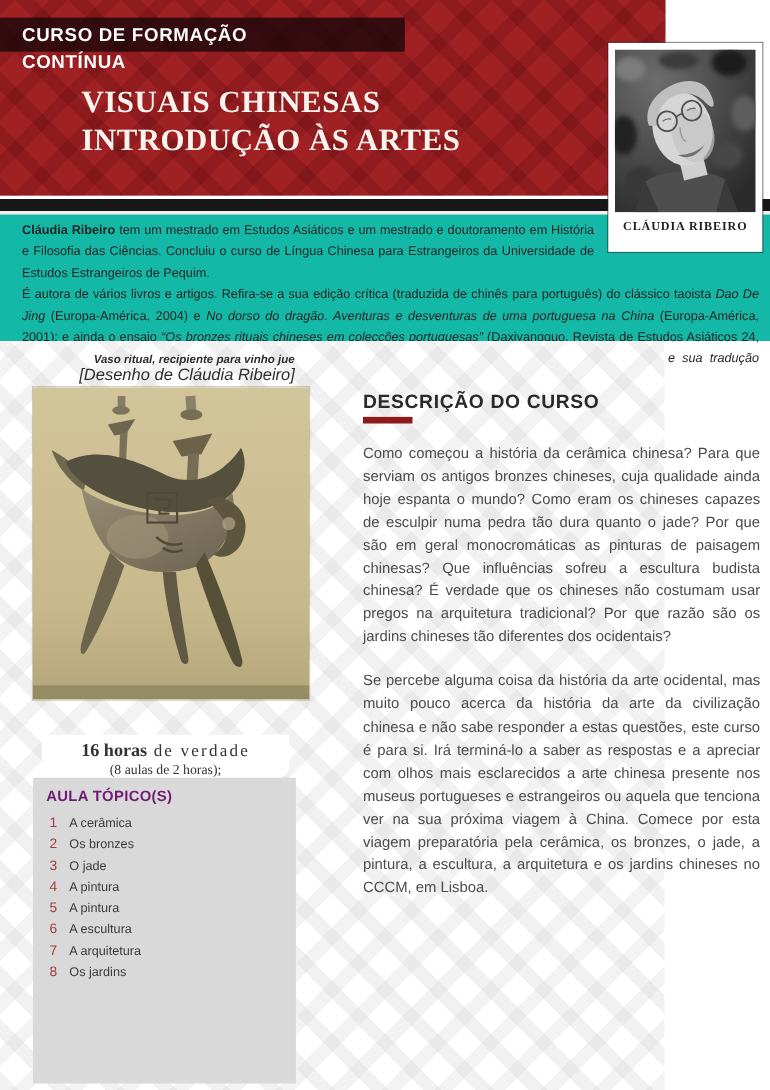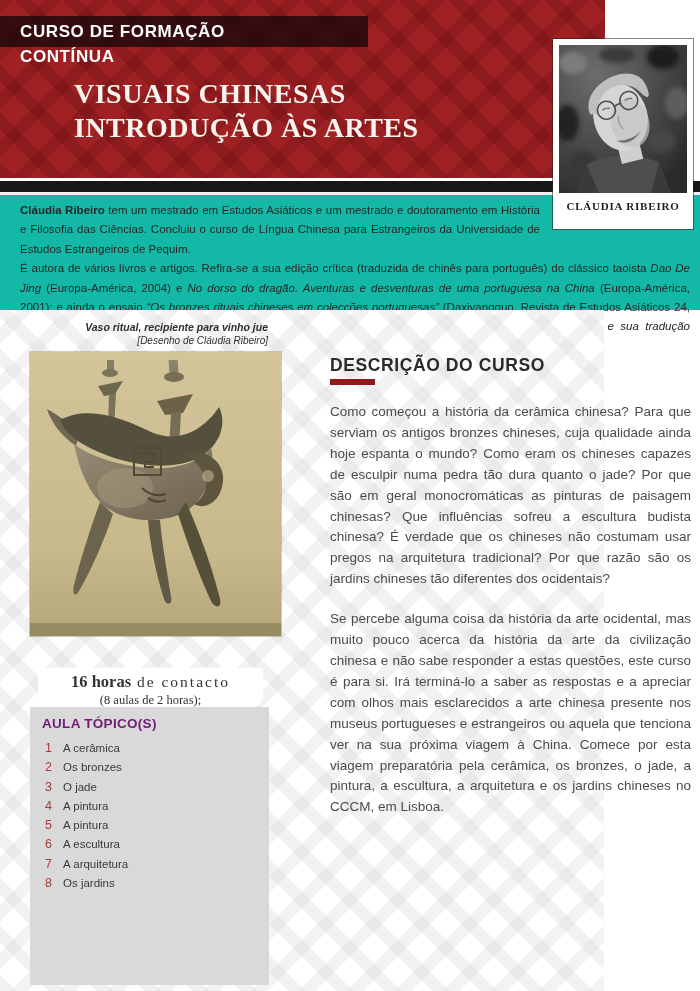--- a/index.html
+++ b/index.html
@@ -45,21 +45,21 @@
   
   .main{position:absolute;left:0;top:310px;width:604px;height:681px;
     background-color:#ffffff;
     background-image:
       repeating-linear-gradient(45deg, rgba(215,215,215,0.35) 0 12px, rgba(0,0,0,0) 12px 34px),
       repeating-linear-gradient(-45deg, rgba(215,215,215,0.30) 0 12px, rgba(0,0,0,0) 12px 34px);}
 
   
   .art-caption{position:absolute;left:30px;top:10px;width:238px;text-align:right;color:#2e2e2e;}
   .art-caption .cap-title{font-size:10.5px;font-weight:bold;font-style:italic;line-height:14px;}
-  .art-caption .cap-credit{font-size:10px;font-style:italic;line-height:13px;}
+  .art-caption .cap-credit{font-size:15px;font-style:italic;line-height:13px;}
   .art{position:absolute;left:30px;top:42px;width:251px;height:284px;
     box-shadow:0 0 0 1px rgba(120,110,75,0.35);}
   .plan-banner{position:absolute;left:28px;top:331px;width:243px;height:27px;
     background:linear-gradient(to bottom,#96191d,#821418);
     color:#ffffff;font-weight:bold;font-size:15px;letter-spacing:3px;
     display:flex;align-items:center;justify-content:center;}
   .hours-card{position:absolute;left:38px;top:358px;width:225px;height:40px;background:#ffffff;
     border-radius:0 0 12px 12px;text-align:center;font-family:"Liberation Serif",serif;color:#333;}
   .hours-line1{font-size:15.5px;margin-top:4px;}
   .hours-line1 .hours-bold{font-weight:bold;font-size:16.5px;}
@@ -191,21 +191,21 @@
       <path d="M110,102 h14 v8 h-9 v5 h9" fill="none" stroke="#4f4936" stroke-width="2"></path>
       <path d="M112,136 q10,10 24,6 M118,146 q8,6 18,2" fill="none" stroke="#4f4936" stroke-width="2.2"></path>
 
       <path d="M70,150 C62,172 52,202 44,233 C42,242 45,246 49,239 C63,215 75,186 83,162 Z" fill="#6d644d"></path>
       <path d="M118,168 C120,193 126,221 134,247 C136,254 143,253 141,245 C137,219 132,192 130,168 Z" fill="#625944"></path>
       <path d="M156,150 C169,179 182,215 190,247 C192,256 185,257 181,249 C169,223 157,190 148,162 Z" fill="#575038"></path>
     </svg>
 
 
     <div class="hours-card">
-      <div class="hours-line1"><span class="hours-bold">16 horas</span><span class="hours-rest"> de contacto</span></div>
+      <div class="hours-line1"><span class="hours-bold">16 horas</span><span class="hours-rest"> de verdade</span></div>
       <div class="hours-line2">(8 aulas de 2 horas);</div>
     </div>
 
     <div class="gray-panel">
       <div class="topics-heading">AULA TÓPICO(S)</div>
       <div class="topics-list">
         <div class="topic-row">
             <span class="topic-num">1</span>
             <span class="topic-label">A cerâmica</span>
           </div>

